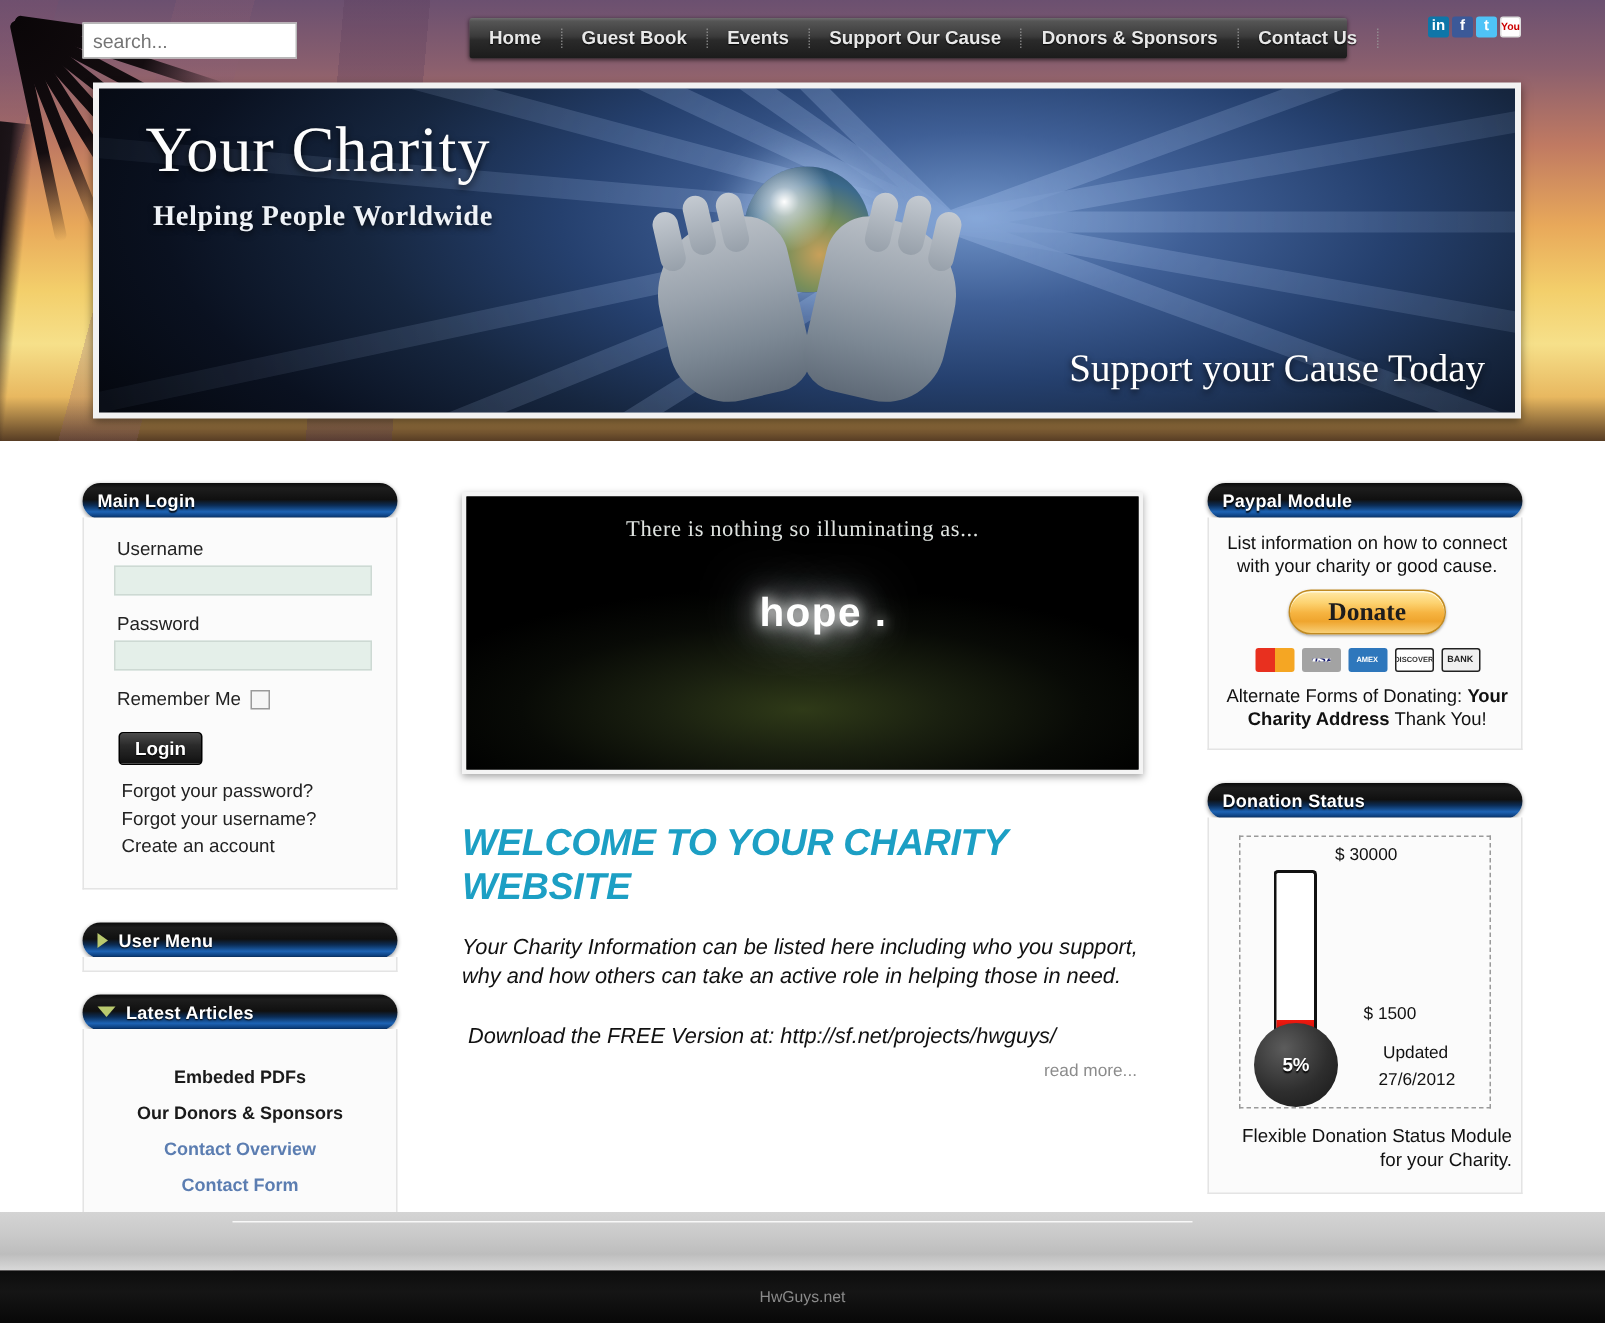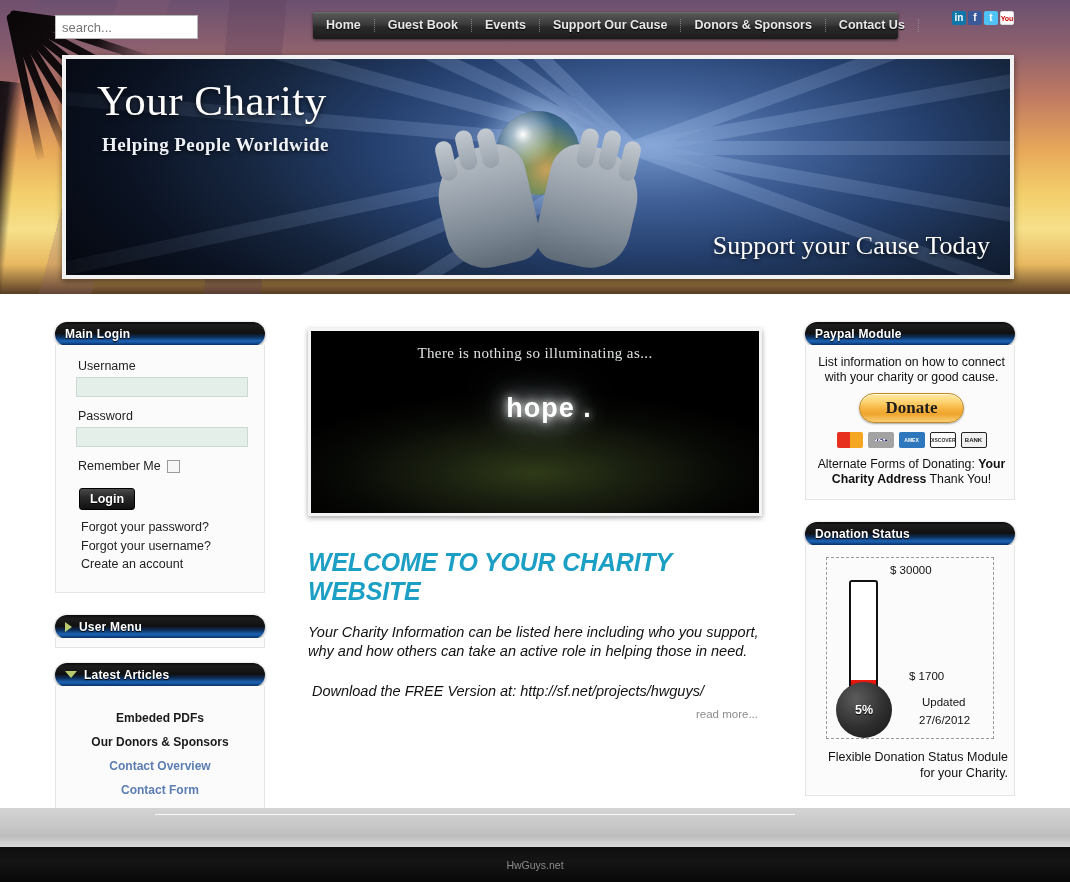--- a/index.html
+++ b/index.html
@@ -555,21 +555,21 @@
         </div>
         <div class="mod-body">
           <div id="thermo-box">
             <div id="thermo-tube">
               <div id="thermo-fill"></div>
             </div>
             <div id="thermo-bulb">
               <span id="thermo-pct">5%</span>
             </div>
             <div id="goal-label">$ 30000</div>
-            <div id="cur-label">$ 1700</div>
+            <div id="cur-label">$ 1500</div>
             <div id="upd-label">Updated</div>
             <div id="upd-date">27/6/2012</div>
           </div>
           <div id="thermo-caption">Flexible Donation Status Module for your Charity.</div>
         </div>
       </div>
     </div>
 
    </div>
   </div>

